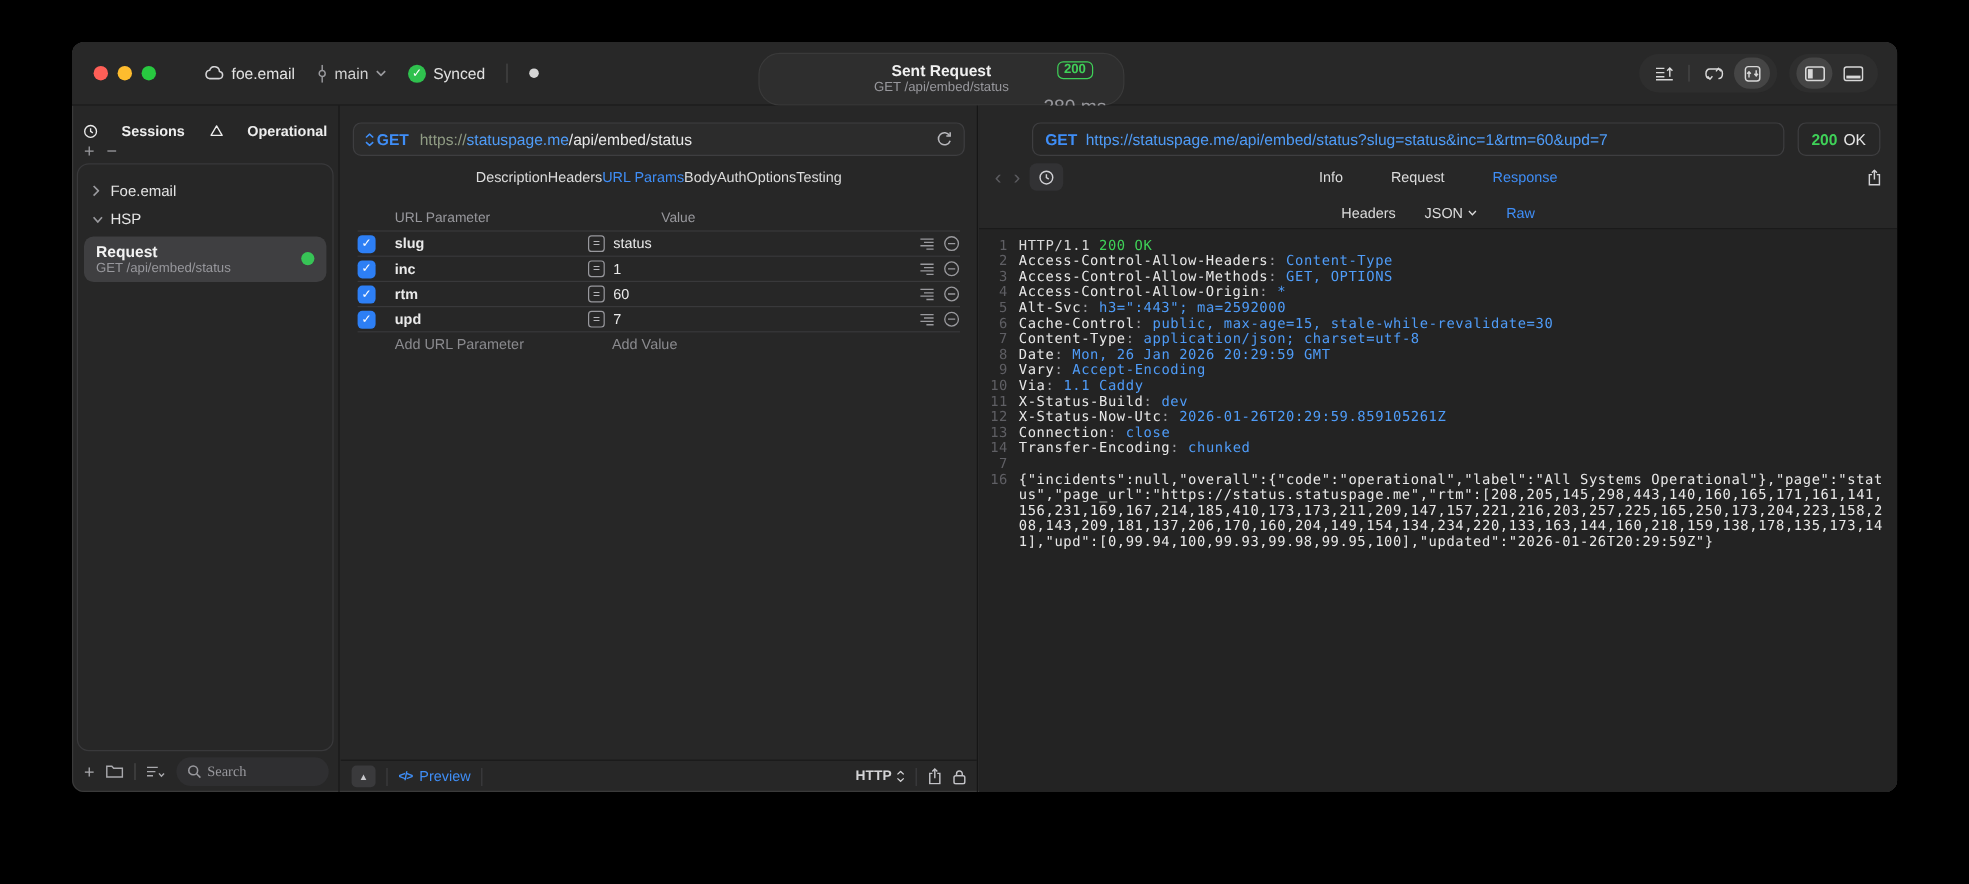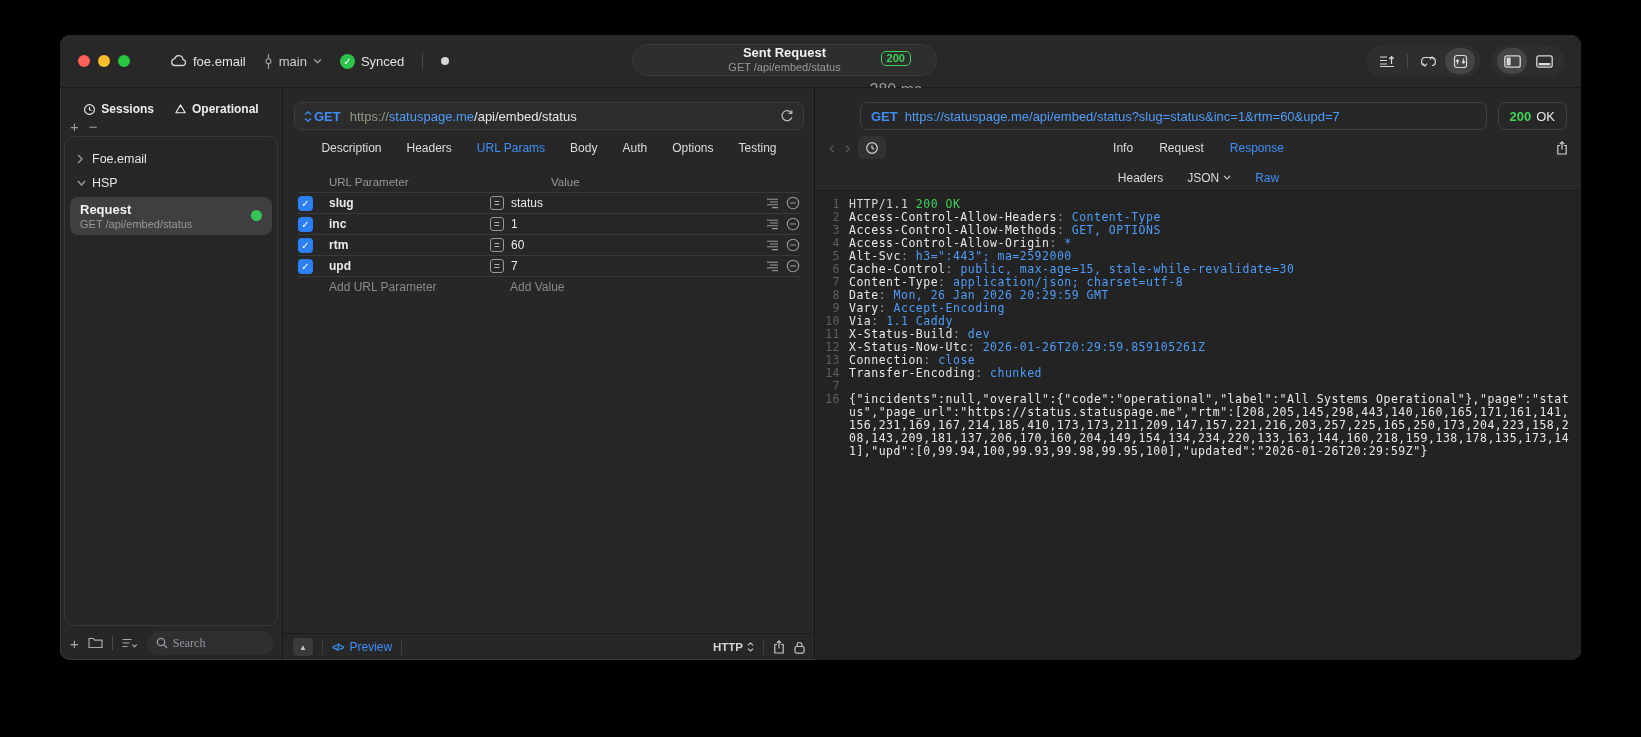--- a/index.html
+++ b/index.html
@@ -17,21 +17,21 @@
   .lights { display:flex; gap:8px; margin-left:18px; }
   .light { width:12px; height:12px; border-radius:50%; }
   .tb-left { display:flex; align-items:center; margin-left:40px; gap:18px; font-size:13px; }
   .tb-group { display:flex; align-items:center; gap:6px; color:#e2e2e2; }
   .tb-muted { color:#cfcfcf; }
   .check-circle { width:15px; height:15px; border-radius:50%; background:#2fc14e; color:#fff;
                   font-size:10px; display:flex; align-items:center; justify-content:center; }
   .tb-divider { width:1px; height:16px; background:#4a4a4a; }
   .tb-dot { width:8px; height:8px; border-radius:50%; background:#d6d6d6; }
 
-  .center-pill { position:absolute; left:572px; top:9px; width:305px; height:32px;
+  .center-pill { position:absolute; left:572px; top:9px; width:305px; height:44px;
                  background:#2e2e2e; border:1px solid #3a3a3a; border-radius:18px;
                  display:flex; align-items:center; justify-content:center; }
   .pill-texts { text-align:center; line-height:1.25; }
   .pill-title { font-size:13px; font-weight:bold; color:#f0f0f0; }
   .pill-sub { font-size:11px; color:#98989d; }
   .pill-right { position:absolute; right:14px; top:3px; text-align:center; }
   .badge-200 { display:inline-block; font-size:11px; font-weight:bold; color:#3fd158;
                border:1.5px solid #3fd158; border-radius:5px; padding:0 5px; line-height:13px; }
   .pill-ms { font-size:16px; color:#98989d; margin-top:15px; }
 
@@ -41,21 +41,21 @@
   .icon-slot { width:30px; height:26px; display:flex; align-items:center; justify-content:center;
                color:#d8d8d8; border-radius:13px; }
   .icon-slot.active { background:#454545; }
   .slot-divider { width:1px; height:14px; background:#4a4a4a; margin:0 3px; }
 
   
   .sidebar { position:absolute; top:53px; left:0; width:223px; bottom:0;
              border-right:1px solid #181818; display:flex; flex-direction:column; }
   .sb-tabs { display:flex; justify-content:center; gap:20px; margin-top:10px; height:22px;
              align-items:center; font-size:12px; font-weight:bold; color:#ededed; }
-  .sb-tab { display:flex; align-items:center; gap:5px; }
+  .sb-tab { display:flex; align-items:center; gap:19px; }
   .sb-plusminus { display:flex; gap:10px; color:#9a9a9e; font-size:15px; margin:0 0 0 10px;
                   height:16px; line-height:14px; }
   .sb-tree { flex:1; margin:0 4px 4px 4px; border:1px solid #39393b; border-radius:10px;
              padding-top:10px; overflow:hidden; }
   .tree-item { display:flex; align-items:center; gap:7px; padding:5px 12px; font-size:12.5px;
                color:#e4e4e4; }
   .tree-chevron { color:#9a9a9e; font-size:10px; width:8px; }
   .request-item { margin:2px 5px; background:#3f3f41; border-radius:8px; padding:5px 10px;
                   position:relative; }
   .request-name { font-size:13px; font-weight:bold; color:#f2f2f2; }
@@ -76,21 +76,21 @@
                    border-right:1px solid #161616; display:flex; flex-direction:column; }
   .url-bar { margin:14px 10px 0 10px; height:28px; border:1px solid #3e3e40; background:#2c2c2c;
              border-radius:7px; display:flex; align-items:center; padding:0 9px; font-size:13px; }
   .method-arrows { color:#3f8ef7; margin-right:2px; }
   .method-get { color:#3f8ef7; font-weight:bold; margin-right:9px; }
   .url-scheme { color:#909c84; }
   .url-host { color:#4f9cf8; }
   .url-path { color:#e8e8e8; }
   .refresh-btn { margin-left:auto; color:#b8b8bc; }
 
-  .req-tabs { height:36px; display:flex; align-items:center; justify-content:center; gap:25px;
+  .req-tabs { height:36px; display:flex; align-items:center; justify-content:center; 
               font-size:12px; color:#dcdcdc; }
   .req-tab.active { color:#3f8ef7; }
 
   .param-table { flex:1; padding:6px 14px 0 14px; font-size:12px; }
   .pt-header { display:flex; color:#98989d; font-size:11.5px; height:20px; align-items:center;gap:41px; }
   .pt-h-name { margin-left:31px; width:177px; }
   .pt-h-value { margin-left:4px; }
   .pt-row { display:flex; align-items:center; height:21px; border-top:1px solid #39393b; }
   .pt-row.add-row { color:#8a8a8e; }
   .pt-check { width:15px; height:15px; background:#2d7ff5; border-radius:4px; color:#fff;
@@ -128,21 +128,21 @@
                     display:flex; align-items:center; gap:5px; font-size:13px; }
   .resp-code { color:#3fd158; font-weight:bold; }
   .resp-ok { color:#e8e8e8; }
 
   .resp-toolbar { position:relative; height:35px; display:flex; align-items:center;
                   padding:0 13px; gap:8px; }
   .nav-chevrons { display:flex; gap:10px; color:#5c5c60; font-size:17px; line-height:1; }
   .history-btn { width:28px; height:23px; background:#323234; border-radius:6px; color:#d0d0d4;
                  display:flex; align-items:center; justify-content:center; }
   .resp-tabs { position:absolute; left:0; right:0; display:flex; justify-content:center;
-               gap:26px; font-size:12px; color:#dcdcdc; }
+               gap:40px; font-size:12px; color:#dcdcdc; }
   .resp-tab.active { color:#3f8ef7; }
   .share-btn { margin-left:auto; color:#d0d0d4; z-index:1; }
 
   .resp-subtabs { height:25px; display:flex; justify-content:center; gap:24px; font-size:12px;
                   color:#dcdcdc; align-items:center; }
   .resp-subtab { display:flex; align-items:center; gap:4px; }
   .resp-subtab.active { color:#3f8ef7; }
 
   .resp-console { flex:1; background:#232323; border-top:1px solid #1a1a1a;
                   padding:7px 10px 0 6px; font-family:"DejaVu Sans Mono", monospace;

